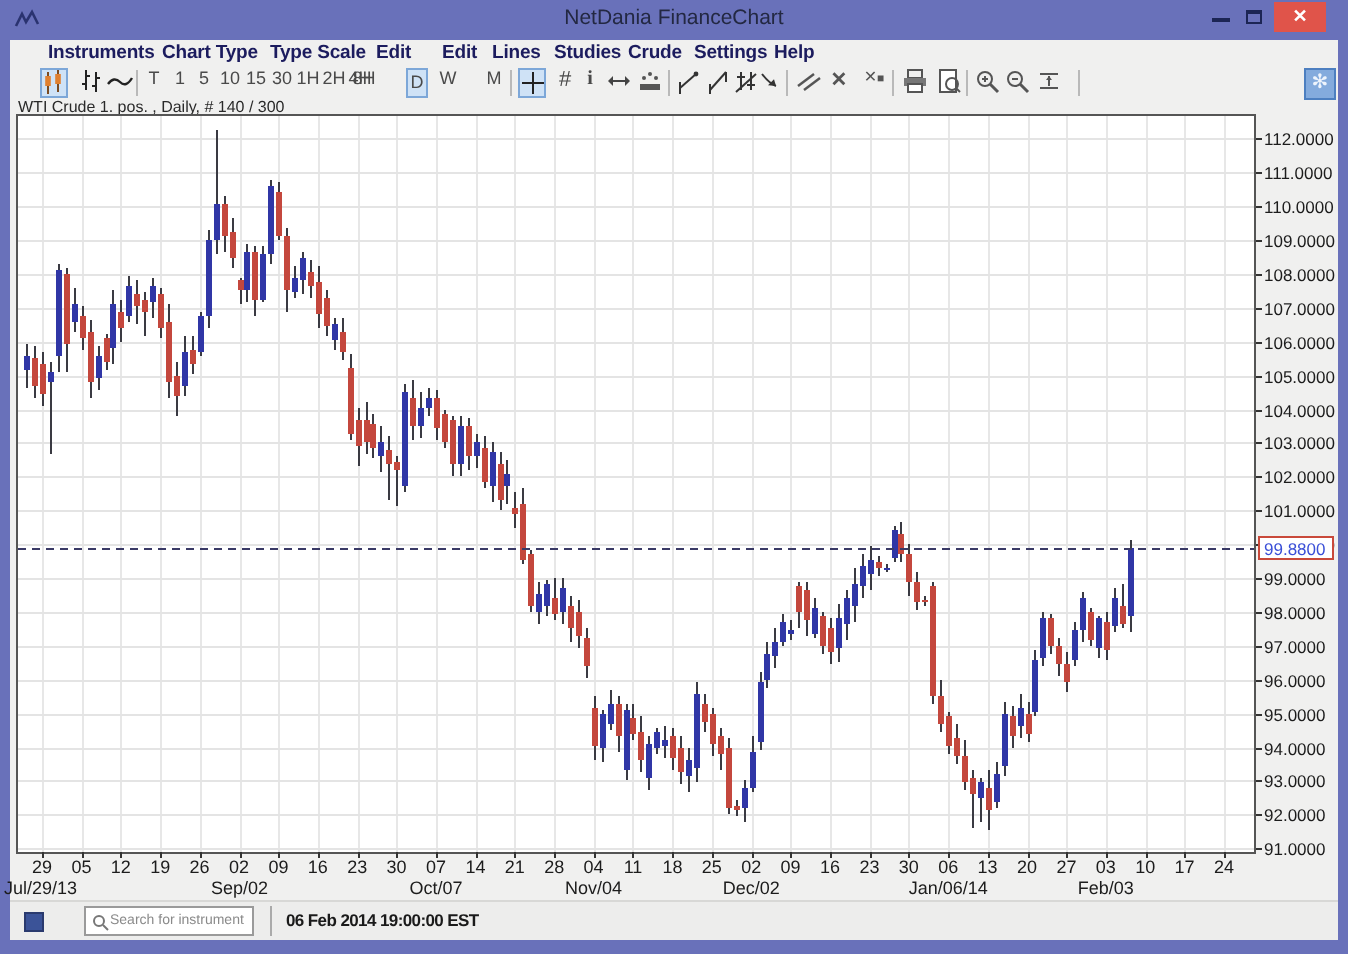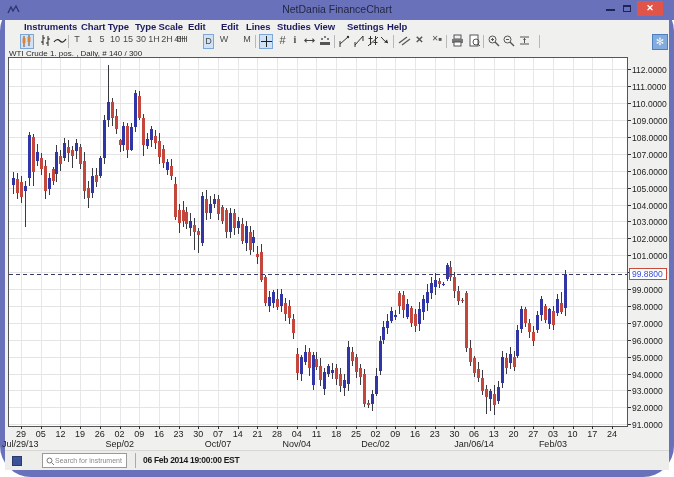--- a/index.html
+++ b/index.html
@@ -1,16 +1,16 @@
 <!DOCTYPE html>
 <html><head><meta charset="utf-8">
 <style>
 * { margin:0; padding:0; box-sizing:border-box; }
 html,body { width:674px; height:477px; overflow:hidden; font-family:"Liberation Sans", sans-serif; }
-#win { position:absolute; left:0; top:0; width:674px; height:477px; background:#6971ba;border-radius:31px; }
+#win { position:absolute; left:0; top:0; width:674px; height:477px; background:#6971ba; }
 #titlebar { position:absolute; left:0; top:0; width:674px; height:20px; background:#6971ba; }
 #titletext { position:absolute; left:0; top:3px; width:674px; text-align:center; color:#232842; font-size:10.5px; }
 #ticon { position:absolute; left:7px; top:4px; width:13px; height:11px; }
 #minb { position:absolute; left:606px; top:9px; width:9px; height:2px; background:#1c2554; }
 #maxb { position:absolute; left:623px; top:5px; width:8px; height:7px; border:1px solid #1c2554; border-top-width:2px; }
 #closeb { position:absolute; left:637px; top:1px; width:26px; height:15px; background:#e0544a; color:#fff;
   text-align:center; font-size:9px; line-height:15px; font-weight:bold; }
 #content { position:absolute; left:5px; top:20px; width:664px; height:450px; background:#f0f0ef; }
 #menubar { position:absolute; left:1px; top:0px; width:664px; height:13px; }
 #menubar span { position:absolute; top:1px; font-size:9.5px; font-weight:bold; color:#1c1c5e; letter-spacing:-0.1px; }
@@ -40,21 +40,21 @@
  </div>
  <div id="content">
   <div id="menubar">
    <span style="left:18px">Instruments</span>
    <span style="left:75px">Chart Type</span>
    <span style="left:129px">Type Scale</span>
    <span style="left:182px">Edit</span>
    <span style="left:215px">Edit</span>
    <span style="left:240px">Lines</span>
    <span style="left:271px">Studies</span>
-   <span style="left:308px">View</span>
+   <span style="left:308px">Crude</span>
    <span style="left:341px">Settings</span>
    <span style="left:381px">Help</span>
   </div>
   <div id="toolbar">
    <div class="tb sel" style="left:15px; width:14px">
      <svg width="12" height="13" viewBox="0 0 12 13">
             <line x1="3" y1="1" x2="3" y2="12" stroke="#7a4a20"></line>
             <rect x="1.6" y="3" width="2.8" height="5" fill="#e08030"></rect>
             <line x1="8" y1="0" x2="8" y2="11" stroke="#7a4a20"></line>
             <rect x="6.6" y="2" width="2.8" height="5" fill="#e08030"></rect>

